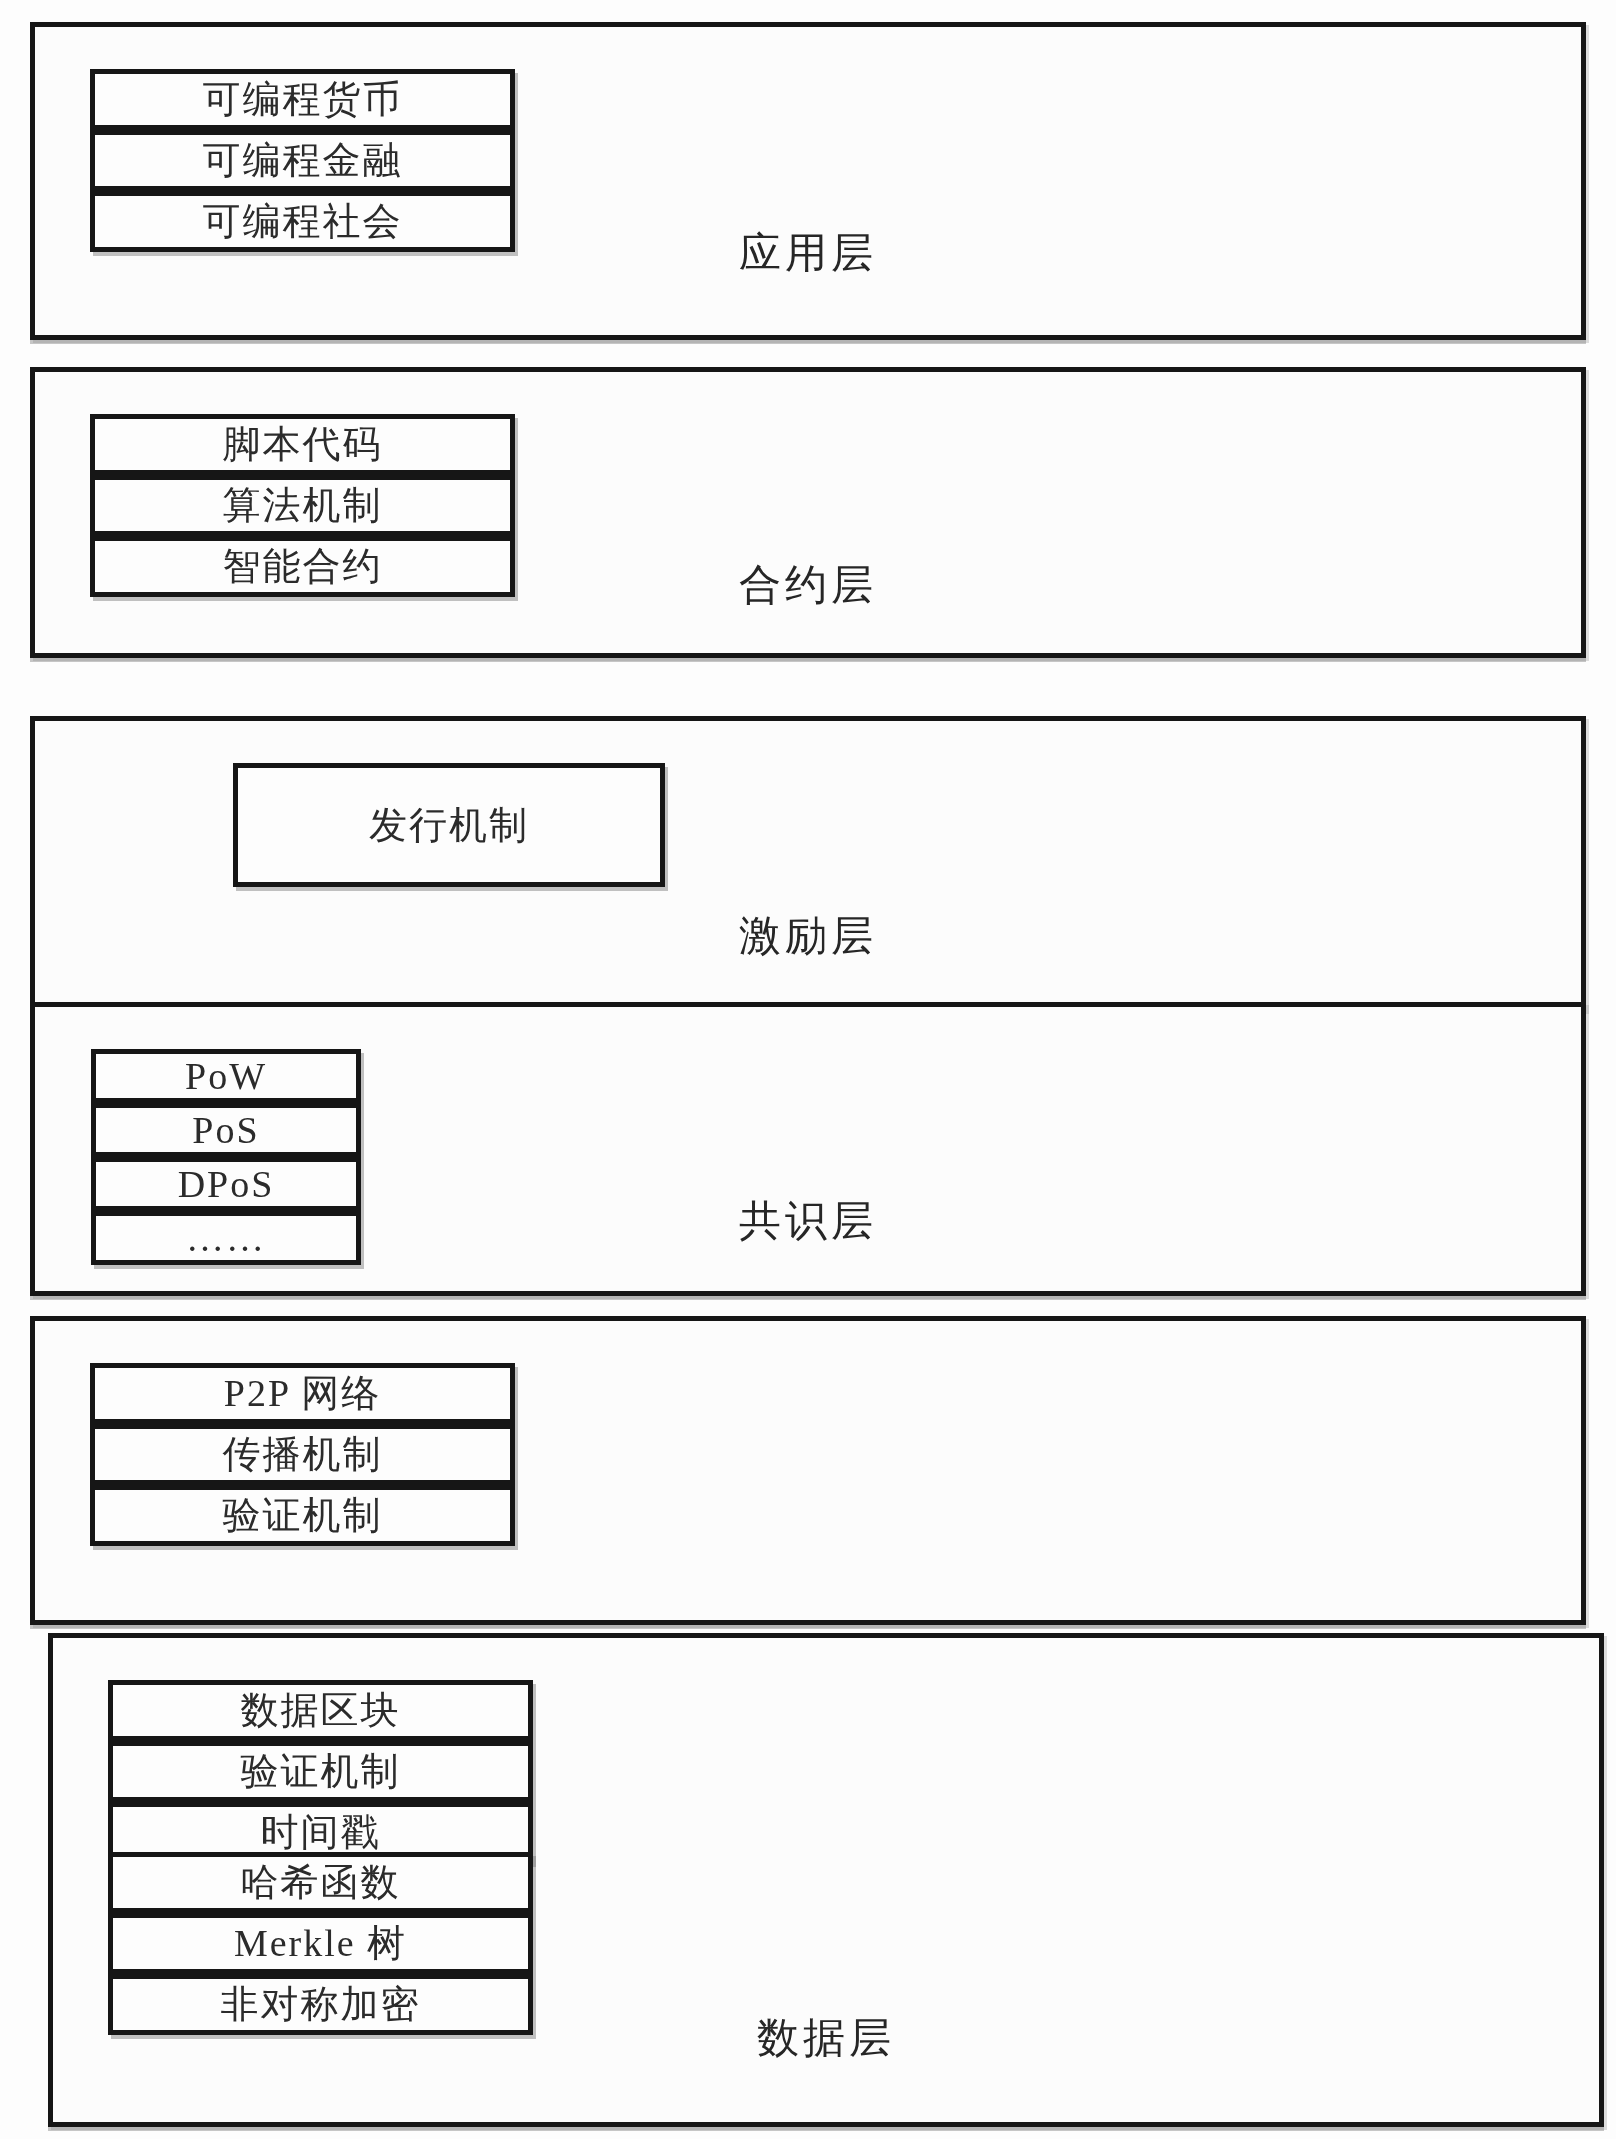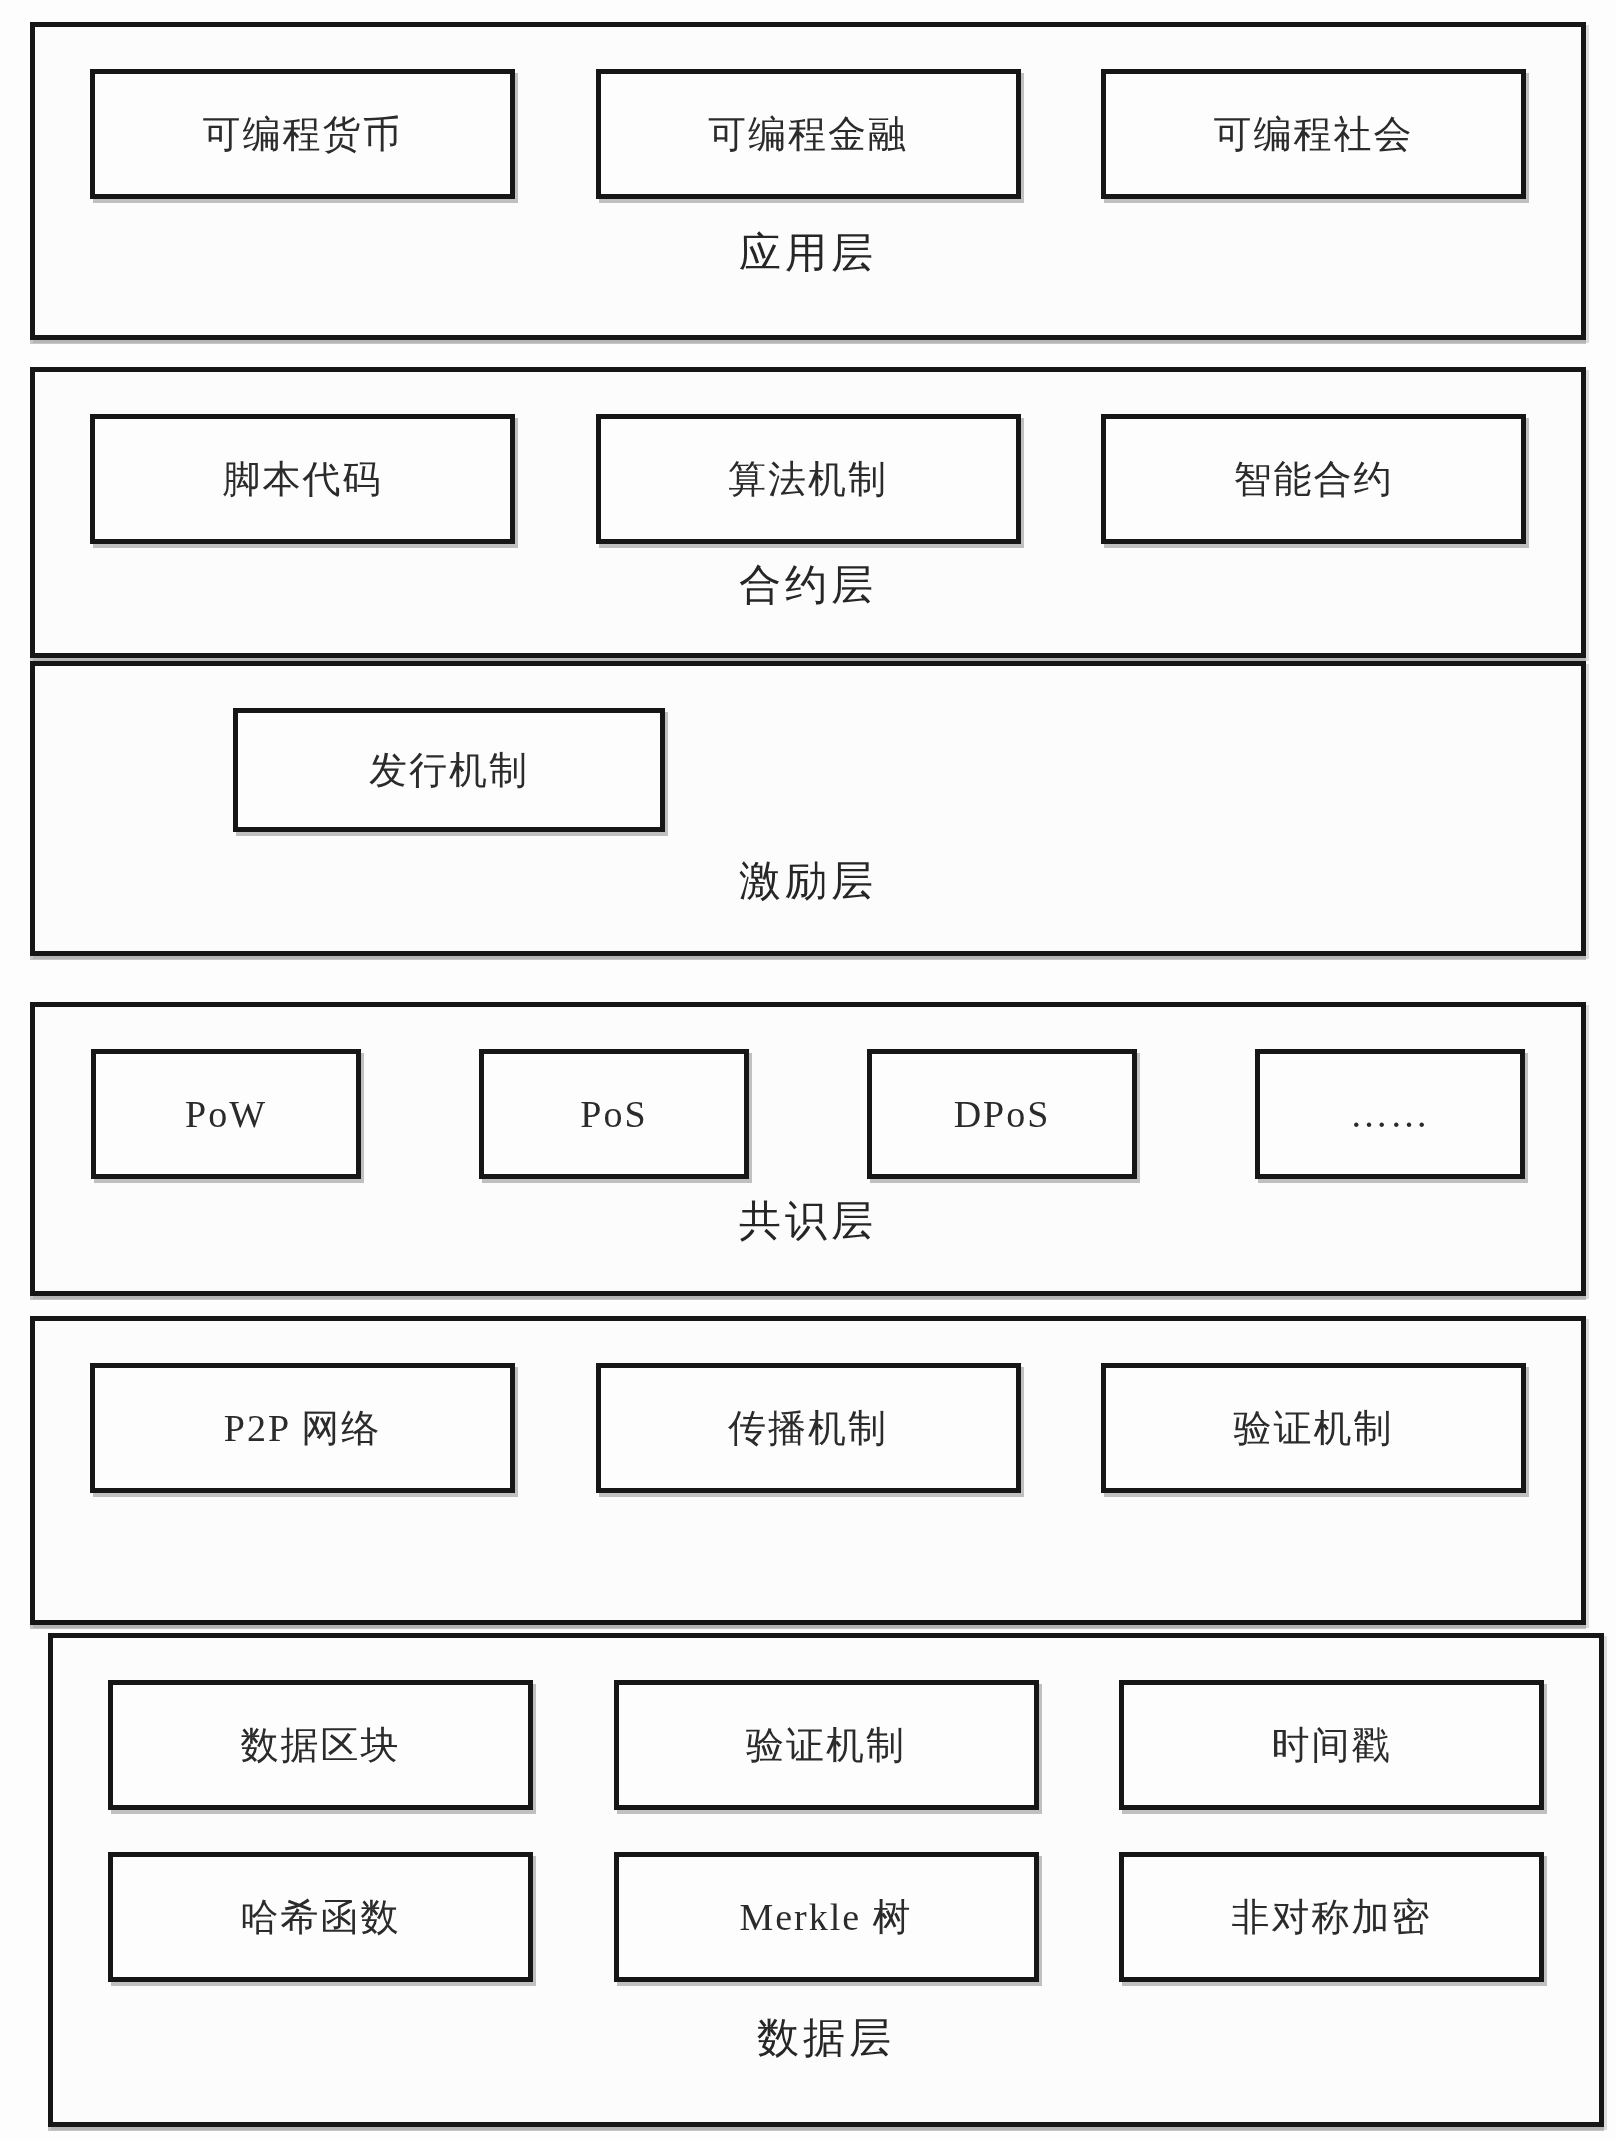--- a/index.html
+++ b/index.html
@@ -21,36 +21,36 @@
     width: 1556px;
     box-sizing: border-box;
     border: 5px solid #161616;
     background: #fcfcfc;
     box-shadow: 0 4px 0 rgba(130,130,130,0.45), 3px 3px 0 rgba(150,150,150,0.3);
     display: flex;
     flex-direction: column;
   }
   #l1 { top: 22px;   height: 318px; }
   #l2 { top: 367px;  height: 291px; }
-  #l3 { top: 661px;  height: 295px; }
+  #l3 { top: 716px;  height: 295px; }
   #l4 { top: 1002px; height: 294px; }
   #l5 { top: 1316px; height: 309px; }
   #l6 { top: 1633px; height: 494px; margin-left: 18px; }
 
   .rows {
     display: flex;
     flex-direction: column;
     gap: 42px;
     padding-top: 42px;
   }
   .box-row {
     display: flex;
-    justify-content: space-between;
     padding: 0 55px;
     height: 130px;
+    flex-direction: column;
   }
   #l3 .box-row { padding: 0 198px; }
   #l4 .box-row { padding: 0 56px; }
 
   .box {
     box-sizing: border-box;
     width: 425px;
     border: 5px solid #161616;
     background: #fdfdfd;
     box-shadow: 3px 4px 0 rgba(120,120,120,0.45);

